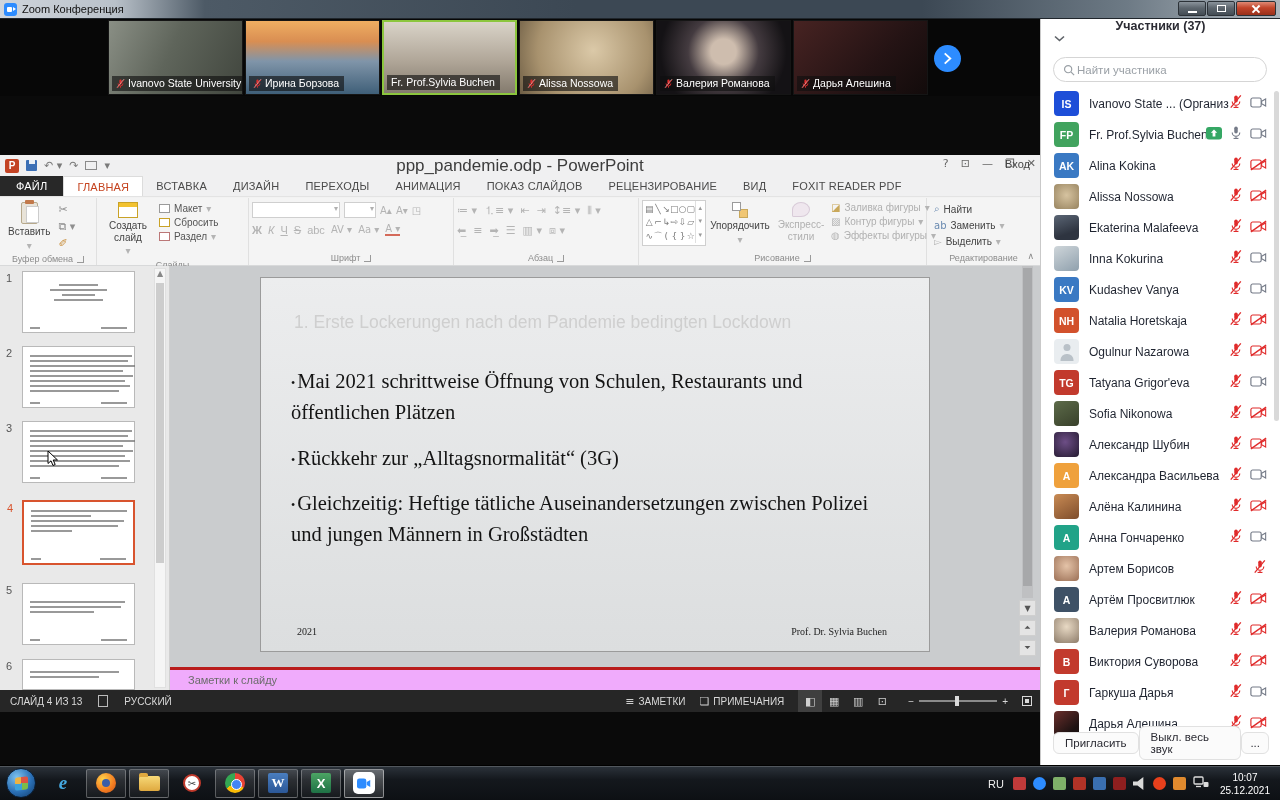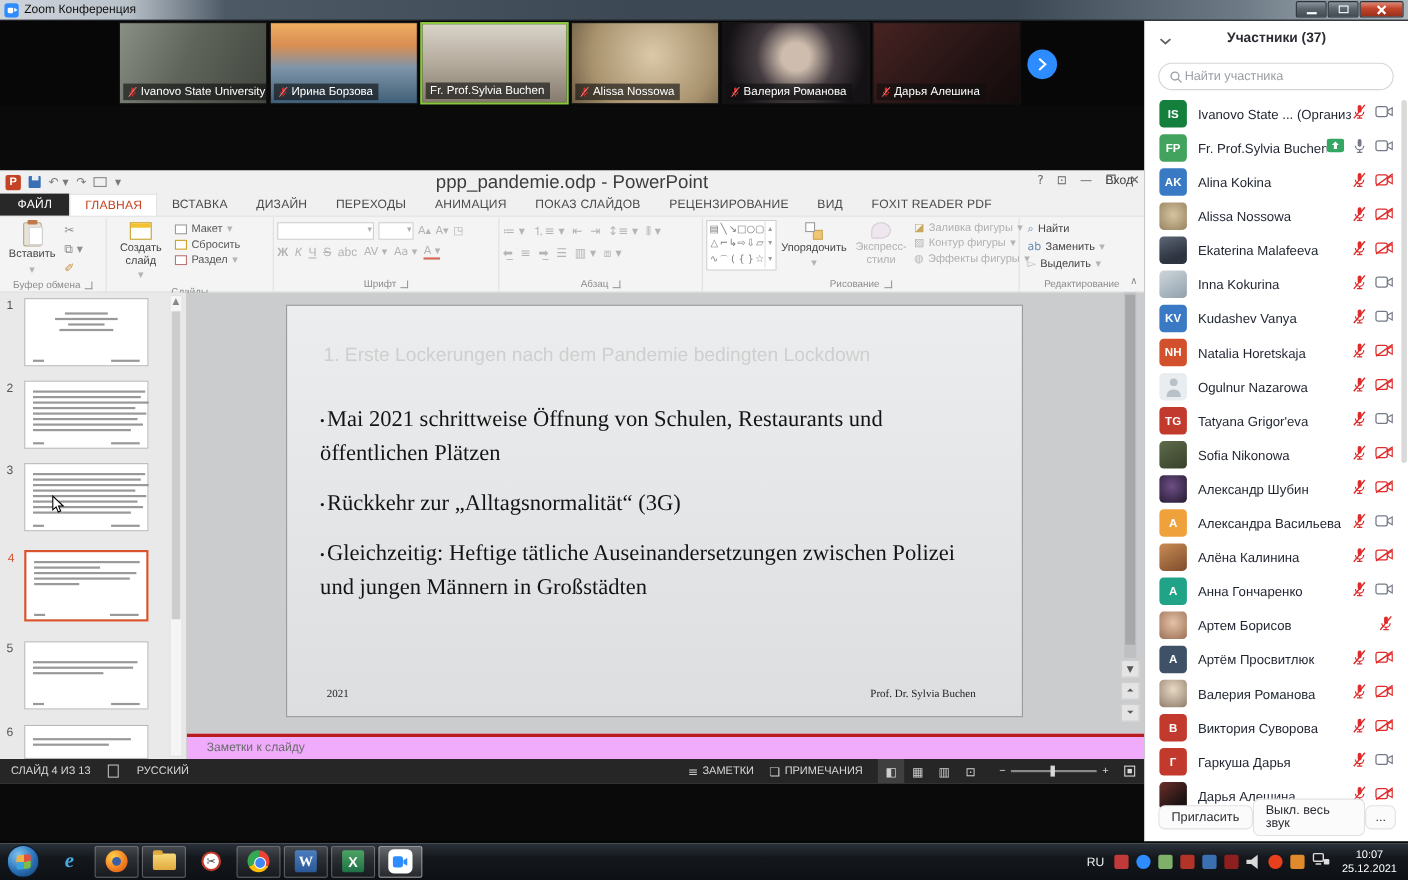--- a/index.html
+++ b/index.html
@@ -144,21 +144,21 @@
   .vbtn { width:24px; height:22px; display:flex; align-items:center; justify-content:center; font-family:"DejaVu Sans",sans-serif; font-size:11px; color:#cfcfcf; }
   .vbtn.on { background:#3f3f3f; }
   .zoomctl { display:flex; align-items:center; gap:5px; }
   .ztrack { width:78px; height:2px; background:#8a8a8a; position:relative; }
   .ztrack i { position:absolute; left:36px; top:-4px; width:4px; height:10px; background:#d9d9d9; }
   .fitbox { width:10px; height:10px; border:1.3px solid #d9d9d9; position:relative; }
   .fitbox::after { content:""; position:absolute; left:2px; top:2px; right:2px; bottom:2px; background:#d9d9d9; }
 
   
   #participants { position:absolute; left:1040px; top:19px; width:240px; height:746px; background:#fff; border-left:1px solid #c9c9c9; }
-  #pp-header { position:relative; height:30px; display:flex; align-items:center; justify-content:center; }
+  #pp-header { position:relative; height:30px; display:flex; justify-content:center; }
   #pp-header .chev { position:absolute; left:13px; top:9px; }
   #pp-title { font-size:12.5px; font-weight:bold; color:#2b2b33; }
   #pp-search { position:absolute; left:12px; top:38px; width:214px; height:25px; border:1px solid #d5d5d5; border-radius:13px;
     display:flex; align-items:center; gap:2px; padding-left:9px; }
   #pp-search span { color:#9aa0a6; font-size:11.5px; }
   #pp-list { position:absolute; left:0; top:69px; width:240px; height:650px; overflow:hidden; }
   .prow { height:31px; display:flex; align-items:center; padding:0 14px 0 13px; }
   .av { width:25px; height:25px; border-radius:4px; flex:0 0 25px; display:flex; align-items:center; justify-content:center;
     color:#fff; font-size:10.5px; font-weight:bold; }
   .av.ph-cat { background:radial-gradient(circle at 50% 45%,#d6c3a0,#97835f); }
@@ -668,21 +668,21 @@
     </div>
     <div id="pp-search">
       <svg width="12" height="12" viewBox="0 0 14 14">
           <circle cx="6" cy="6" r="4.2" fill="none" stroke="#9aa0a6" stroke-width="1.4"></circle>
           <line x1="9.2" y1="9.2" x2="13" y2="13" stroke="#9aa0a6" stroke-width="1.4"></line>
         </svg>
       <span>Найти участника</span>
     </div>
     <div id="pp-list">
         <div class="prow">
-          <div class="av" style="background: #15803d;">IS</div>
+          <div class="av" style="background: #1d4ed8;">IS</div>
           <span class="pname">Ivanovo State ... (Организатор, я)</span>
           <span class="picons">
             <span><svg width="14" height="15" viewBox="0 0 16 17">
                 <rect x="6" y="1.5" width="4" height="8" rx="2" fill="#E02B2B"></rect>
                 <path d="M3.7 8.5a4.3 4.3 0 0 0 8.6 0" fill="none" stroke="#E02B2B" stroke-width="1.3"></path>
                 <line x1="8" y1="13" x2="8" y2="15" stroke="#E02B2B" stroke-width="1.3"></line>
                 <line x1="5.2" y1="15.3" x2="10.8" y2="15.3" stroke="#E02B2B" stroke-width="1.3"></line>
                 <line x1="2" y1="15.5" x2="13.5" y2="1.5" stroke="#E02B2B" stroke-width="1.5"></line>
               </svg></span>
             <span><svg width="17" height="13" viewBox="0 0 19 13">

